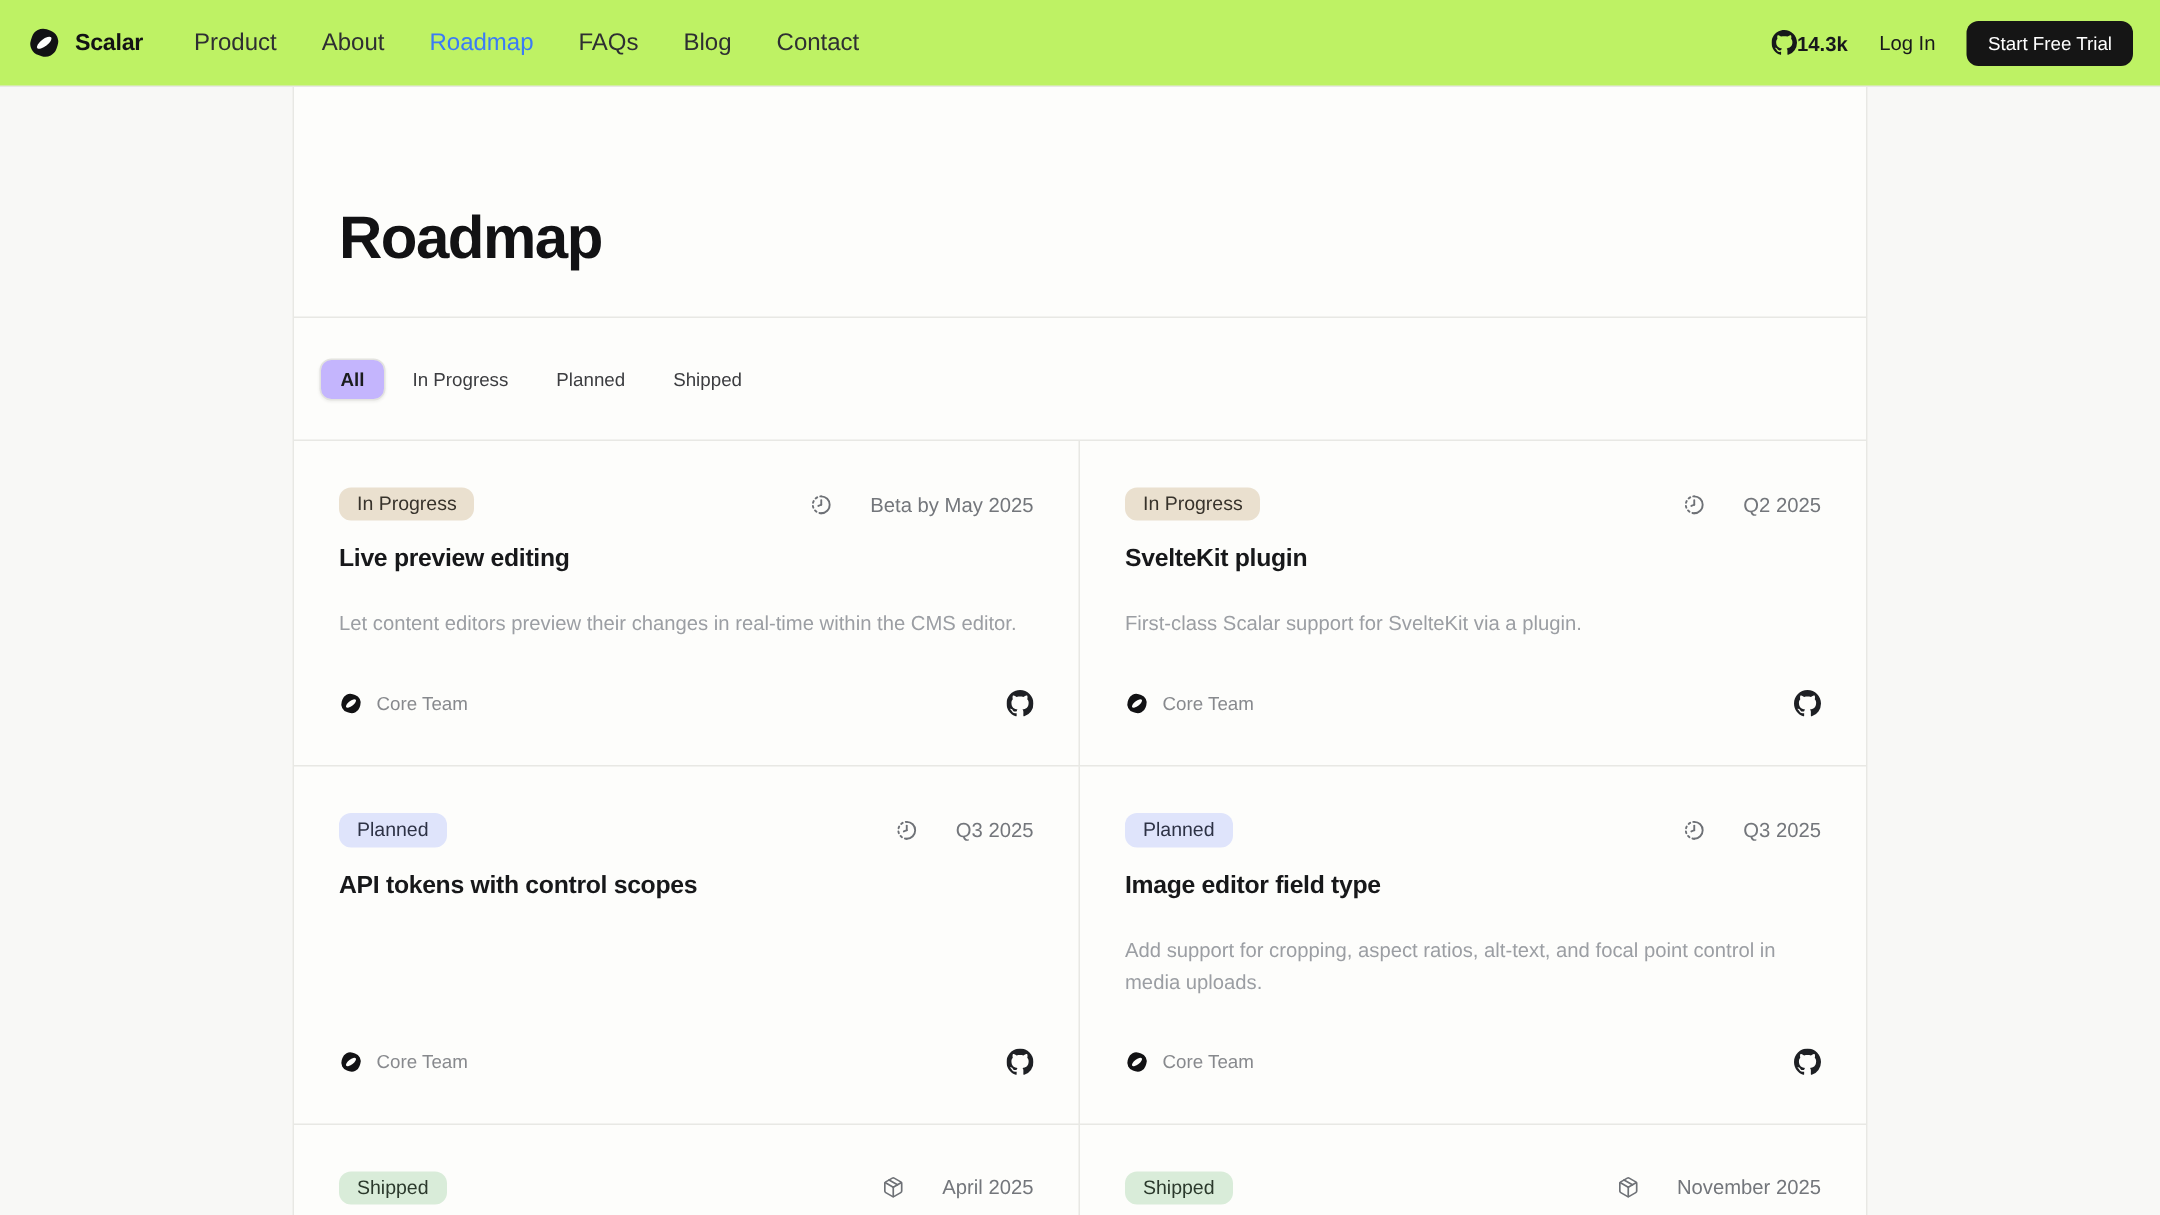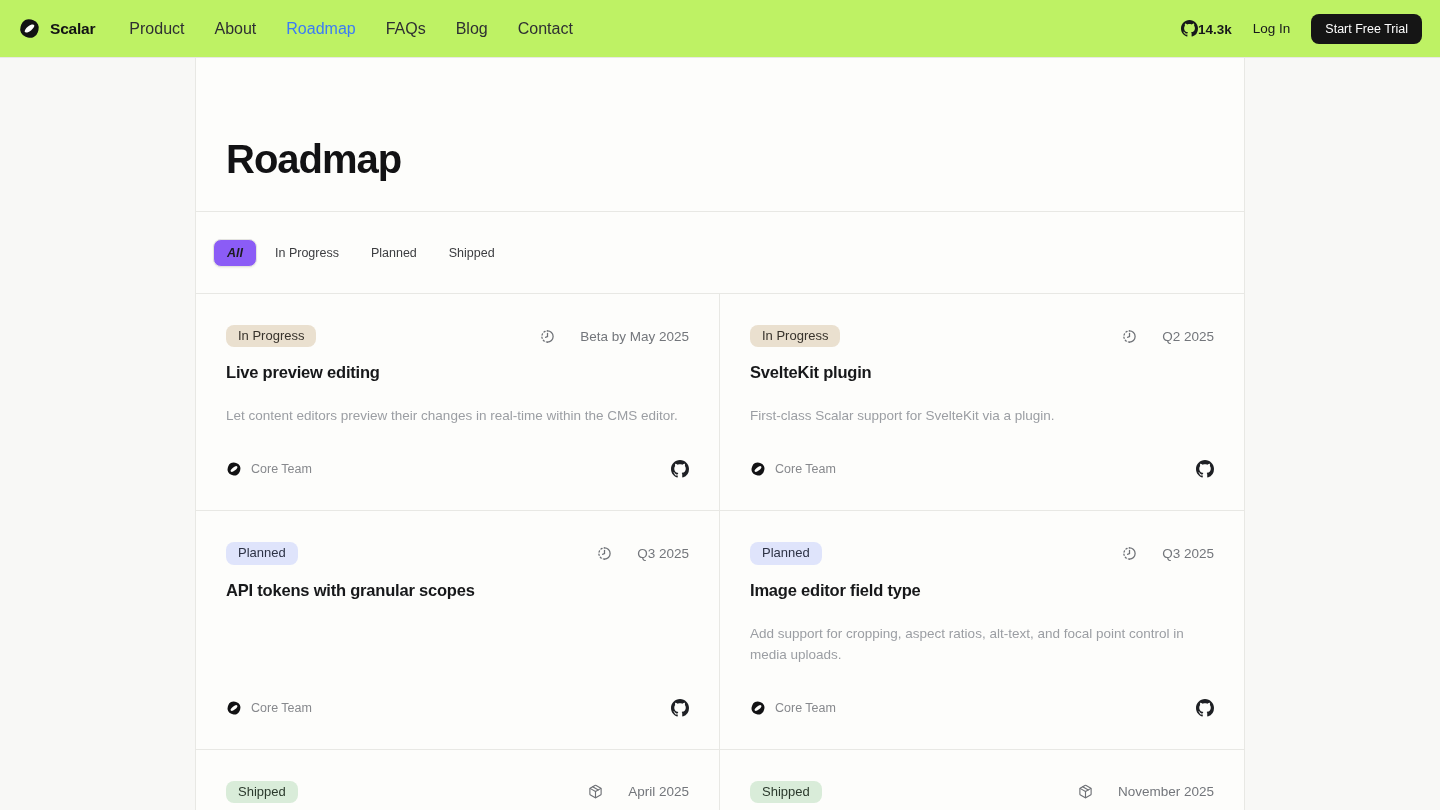--- a/index.html
+++ b/index.html
@@ -46,23 +46,22 @@
   .hero{ padding:81px 30px 32px; border-bottom:1px solid var(--border); }
   .hero h1{ font-size:40px; line-height:1; font-weight:700; letter-spacing:-1px; color:#121214; }
   
   .filters{ height:82px; display:flex; align-items:center; gap:4px; padding:0 17px; border-bottom:1px solid var(--border); }
   .chip{
     font-family:inherit; font-size:12.5px; font-weight:500; color:#3c3d40;
     background:transparent; border:1px solid transparent; border-radius:8px;
     padding:6px 13px; cursor:pointer;
   }
   .chip.active{
-    background:#8b5cf6; border-color:#e3e3df; color:#1b1c1e; font-weight:600;
+    background:#c4b5fd; border-color:#e3e3df; color:#1b1c1e; font-weight:600;
     box-shadow:0 1px 2px rgba(0,0,0,.06);
-    font-style:italic;
   }
   
   .cards{ display:grid; grid-template-columns:1fr 1fr; }
   .card{
     padding:31px 30px 32px; border-bottom:1px solid var(--border);
     display:flex; flex-direction:column; min-height:211px;
   }
   .card:nth-child(odd){ border-right:1px solid var(--border); }
   .card-top{ display:flex; align-items:center; justify-content:space-between; }
   .badge{
@@ -197,21 +196,21 @@
               <svg viewBox="0 0 24 24" fill="none" stroke-width="2" stroke-linecap="round" stroke-linejoin="round">
                 <path d="M12 3a9 9 0 0 1 0 18"></path>
                 <path d="M12 21a9 9 0 0 1 0-18" stroke-dasharray="2 3.4"></path>
                 <path d="M12 7v5"></path>
                 <path d="M12 12l-3.1 1.3"></path>
               </svg>
             </span>
             <span>Q3 2025</span>
           </span>
         </div>
-        <h3 class="card-title">API tokens with granular scopes</h3>
+        <h3 class="card-title">API tokens with control scopes</h3>
         <div class="card-footer">
           <div class="team">
             <span class="mark">
               <svg viewBox="0 0 24 24">
                 <rect x="2.6" y="2.6" width="18.8" height="18.8" rx="8.2" transform="rotate(18 12 12)" fill="#121214"></rect>
                 <ellipse cx="12" cy="12" rx="6.1" ry="2.5" transform="rotate(-38 12 12)" fill="#fdfdfb"></ellipse>
               </svg>
             </span>
             <span class="team-name">Core Team</span>
           </div>

